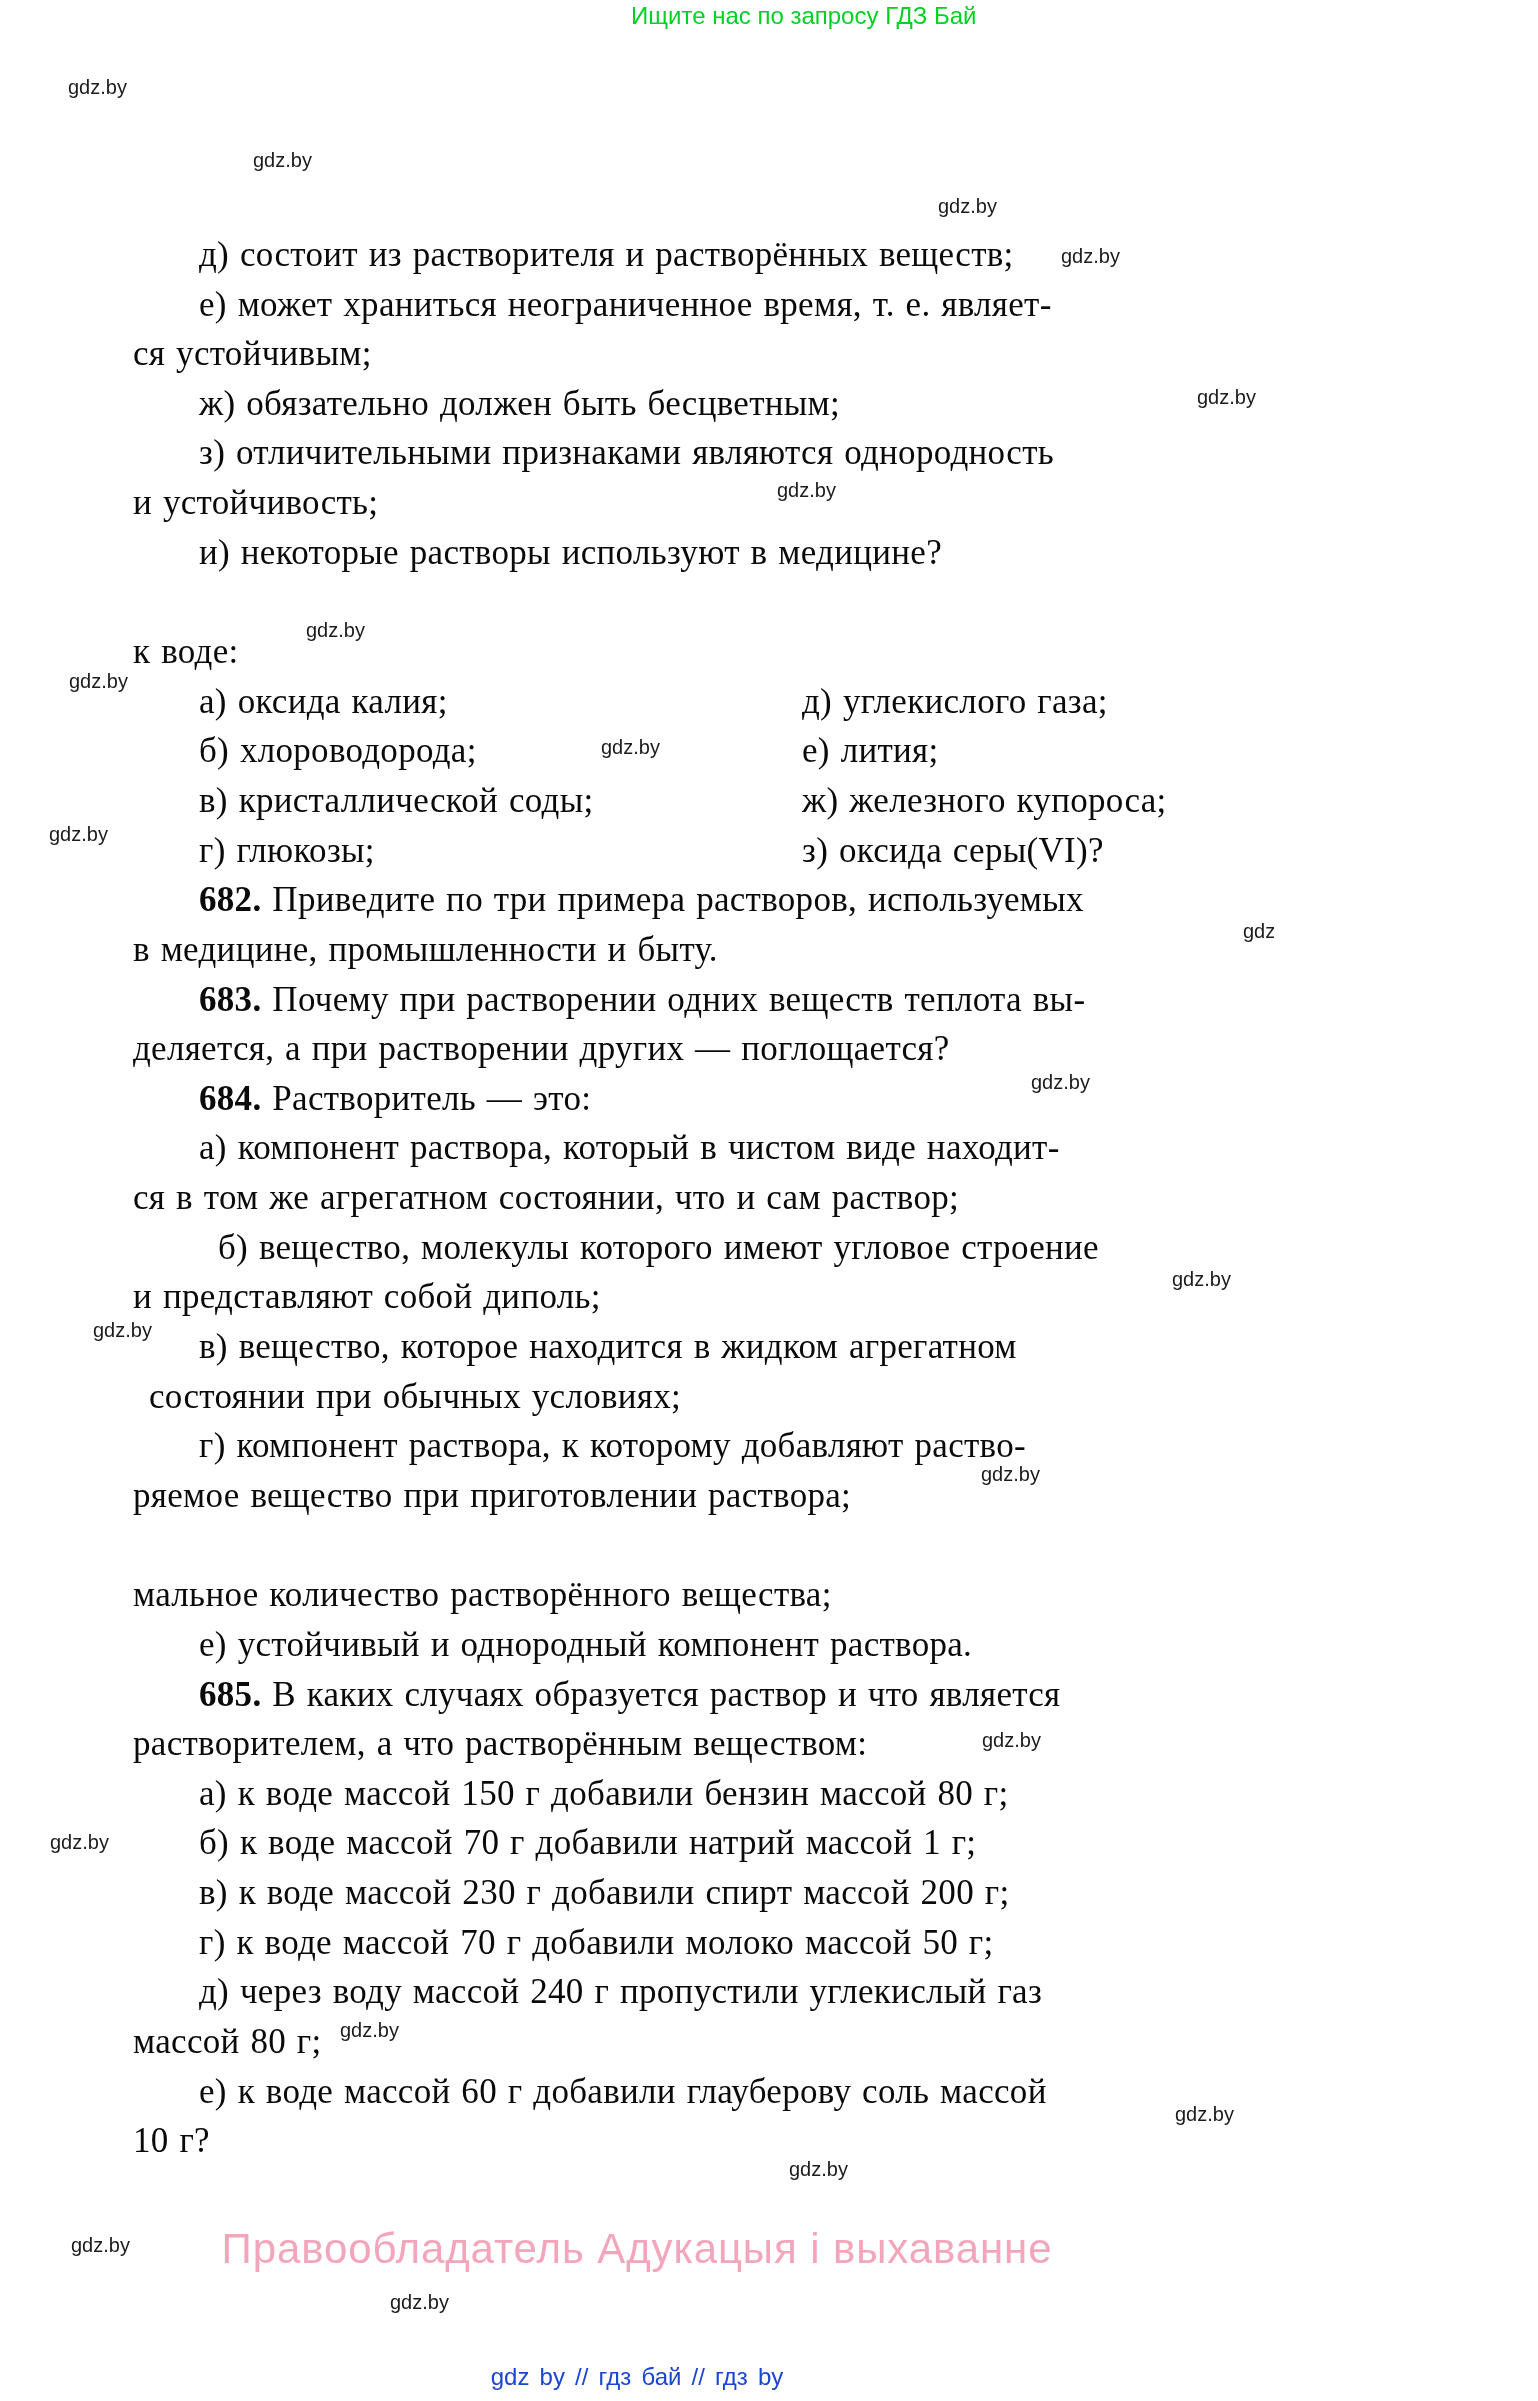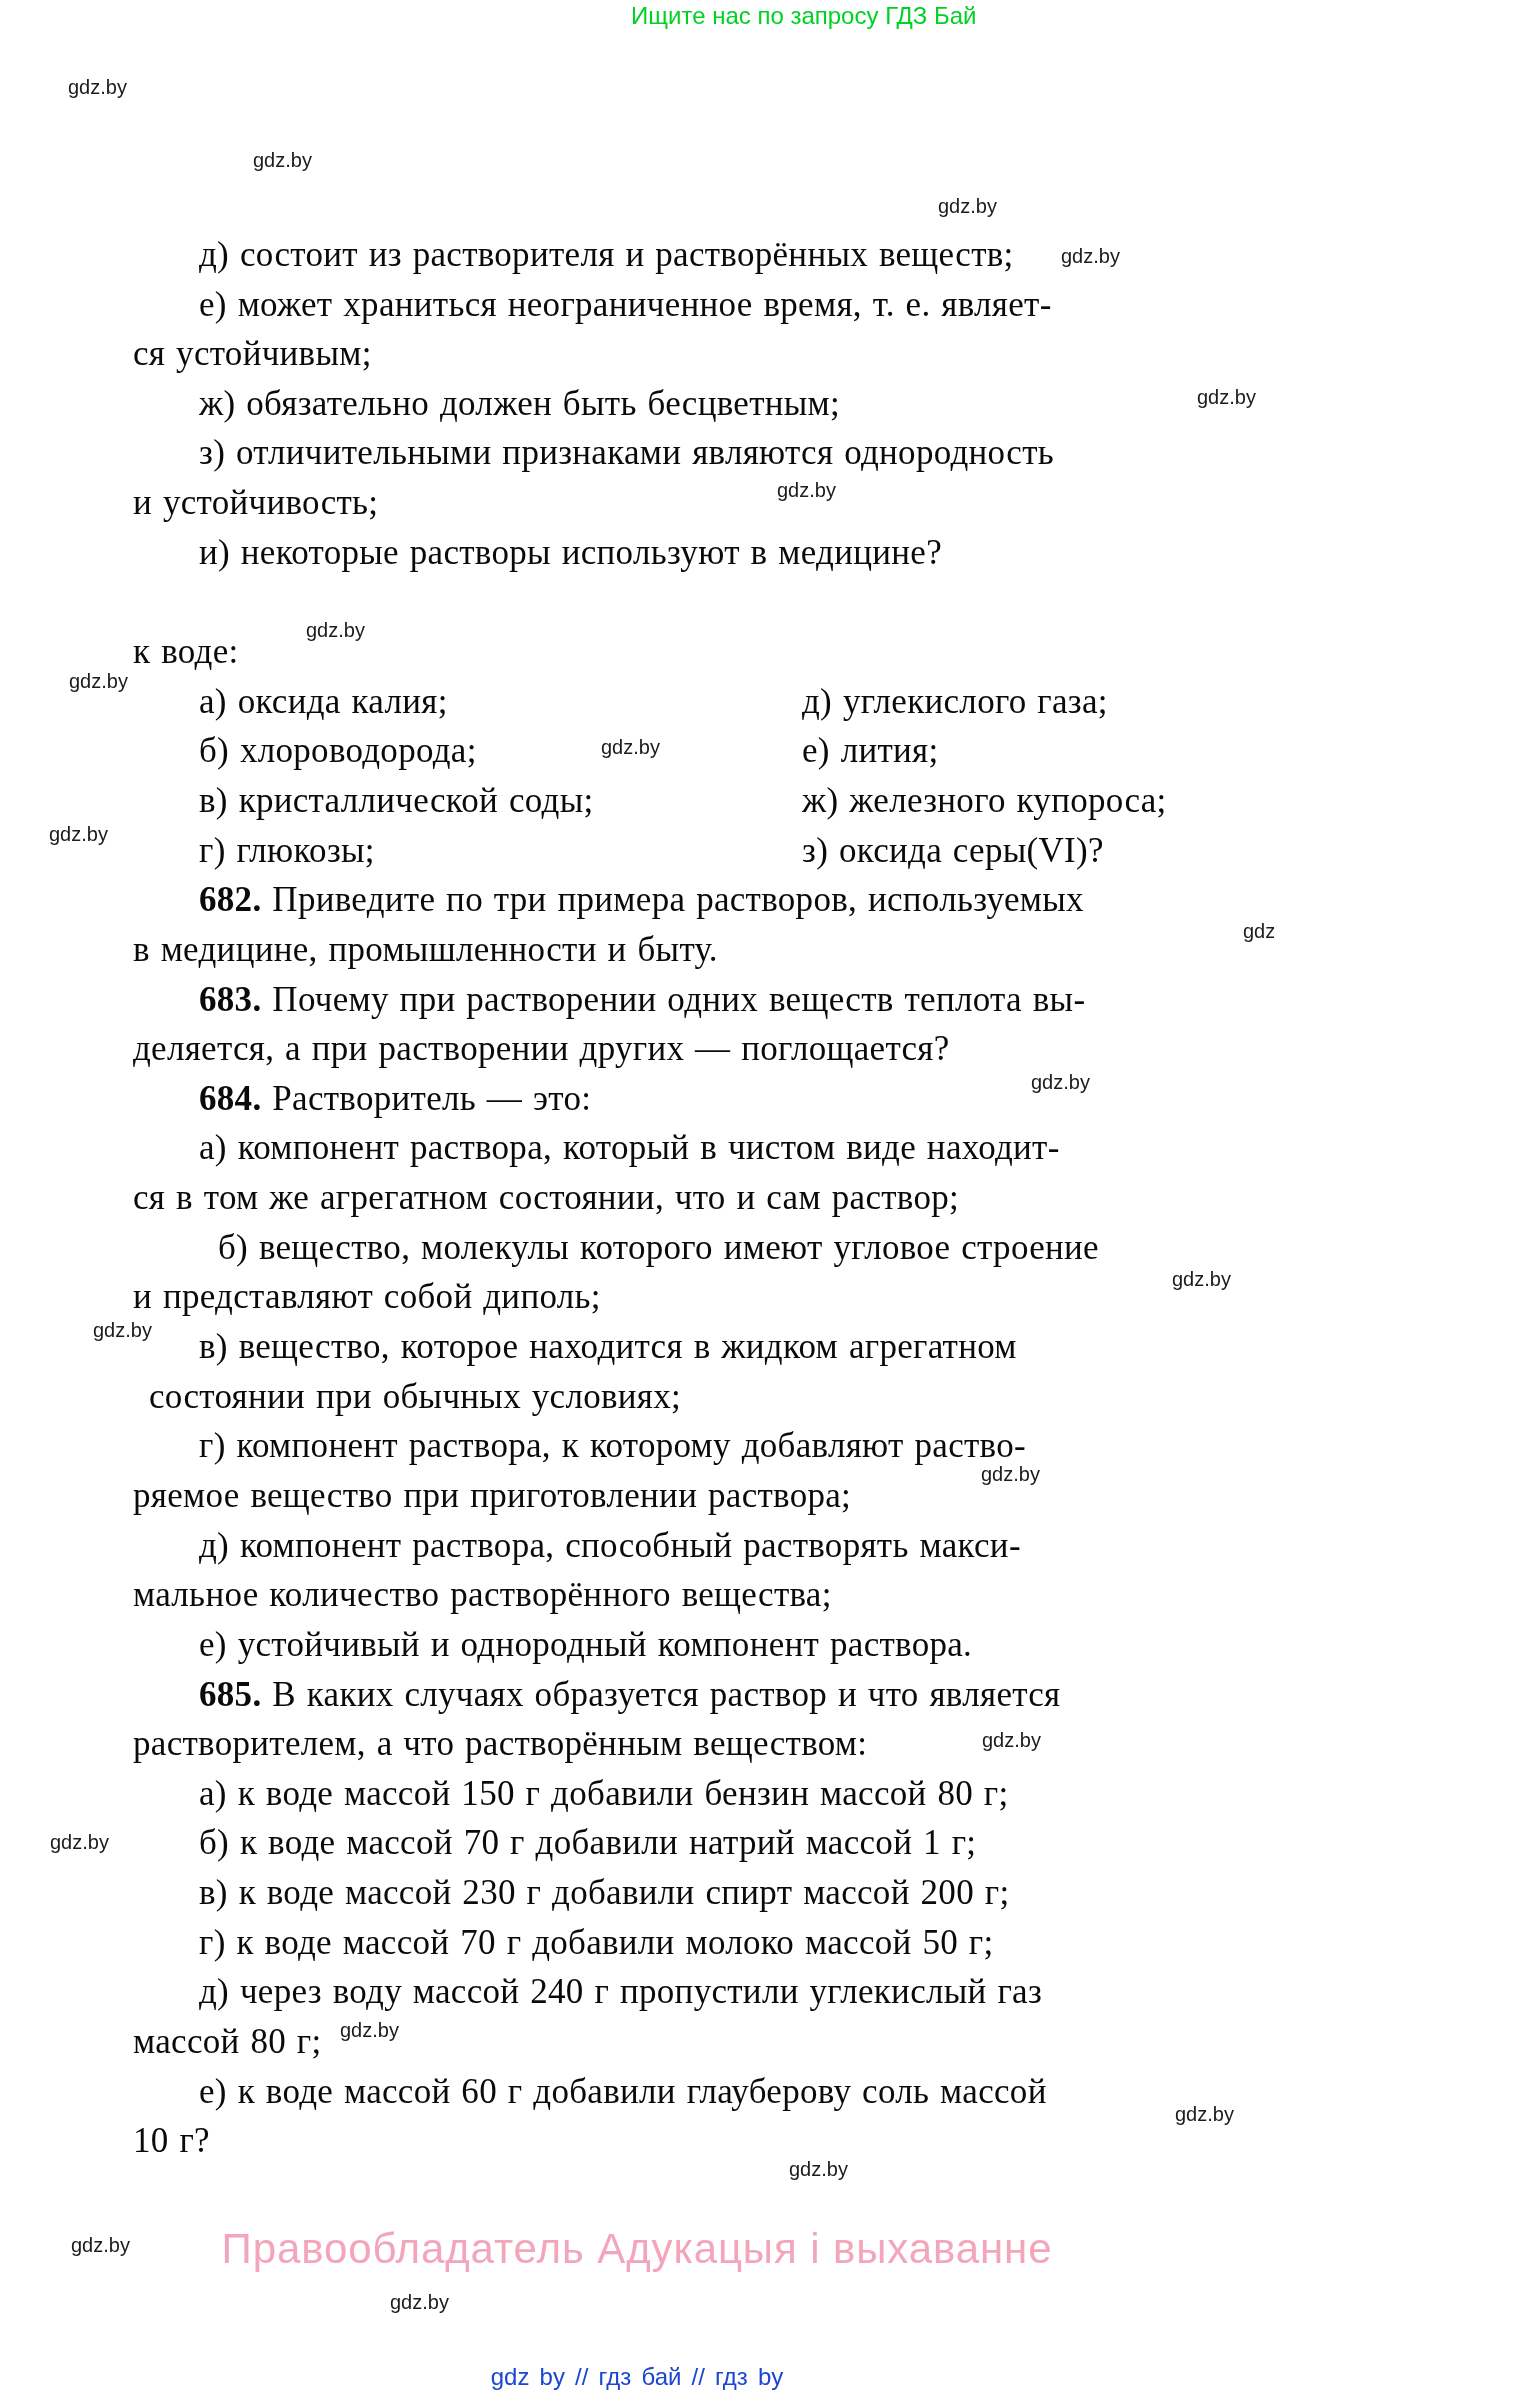--- a/index.html
+++ b/index.html
@@ -107,21 +107,20 @@
     <div class="line" style="left: 133px; top: 1029px;">деляется, а при растворении других — поглощается?</div>
     <div class="line" style="left: 199px; top: 1079px;"><b>684.</b> Растворитель — это:</div>
     <div class="line" style="left: 199px; top: 1128px;">а) компонент раствора, который в чистом виде находит-</div>
     <div class="line" style="left: 133px; top: 1178px;">ся в том же агрегатном состоянии, что и сам раствор;</div>
     <div class="line" style="left: 199px; top: 1228px; margin-left: 19px;">б) вещество, молекулы которого имеют угловое строение</div>
     <div class="line" style="left: 133px; top: 1277px;">и представляют собой диполь;</div>
     <div class="line" style="left: 199px; top: 1327px;">в) вещество, которое находится в жидком агрегатном</div>
     <div class="line" style="left: 133px; top: 1377px; margin-left: 16px;">состоянии при обычных условиях;</div>
     <div class="line" style="left: 199px; top: 1426px;">г) компонент раствора, к которому добавляют раство-</div>
     <div class="line" style="left: 133px; top: 1476px;">ряемое вещество при приготовлении раствора;</div>
-    <div class="line" style="left: 199px; top: 1526px;">д) компонент раствора, способный растворять макси-</div>
     <div class="line" style="left: 133px; top: 1575px;">мальное количество растворённого вещества;</div>
     <div class="line" style="left: 199px; top: 1625px;">е) устойчивый и однородный компонент раствора.</div>
     <div class="line" style="left: 199px; top: 1675px;"><b>685.</b> В каких случаях образуется раствор и что является</div>
     <div class="line" style="left: 133px; top: 1724px;">растворителем, а что растворённым веществом:</div>
     <div class="line" style="left: 199px; top: 1774px;">а) к воде массой 150 г добавили бензин массой 80 г;</div>
     <div class="line" style="left: 199px; top: 1823px;">б) к воде массой 70 г добавили натрий массой 1 г;</div>
     <div class="line" style="left: 199px; top: 1873px;">в) к воде массой 230 г добавили спирт массой 200 г;</div>
     <div class="line" style="left: 199px; top: 1923px;">г) к воде массой 70 г добавили молоко массой 50 г;</div>
     <div class="line" style="left: 199px; top: 1972px;">д) через воду массой 240 г пропустили углекислый газ</div>
     <div class="line" style="left: 133px; top: 2022px;">массой 80 г;</div>

